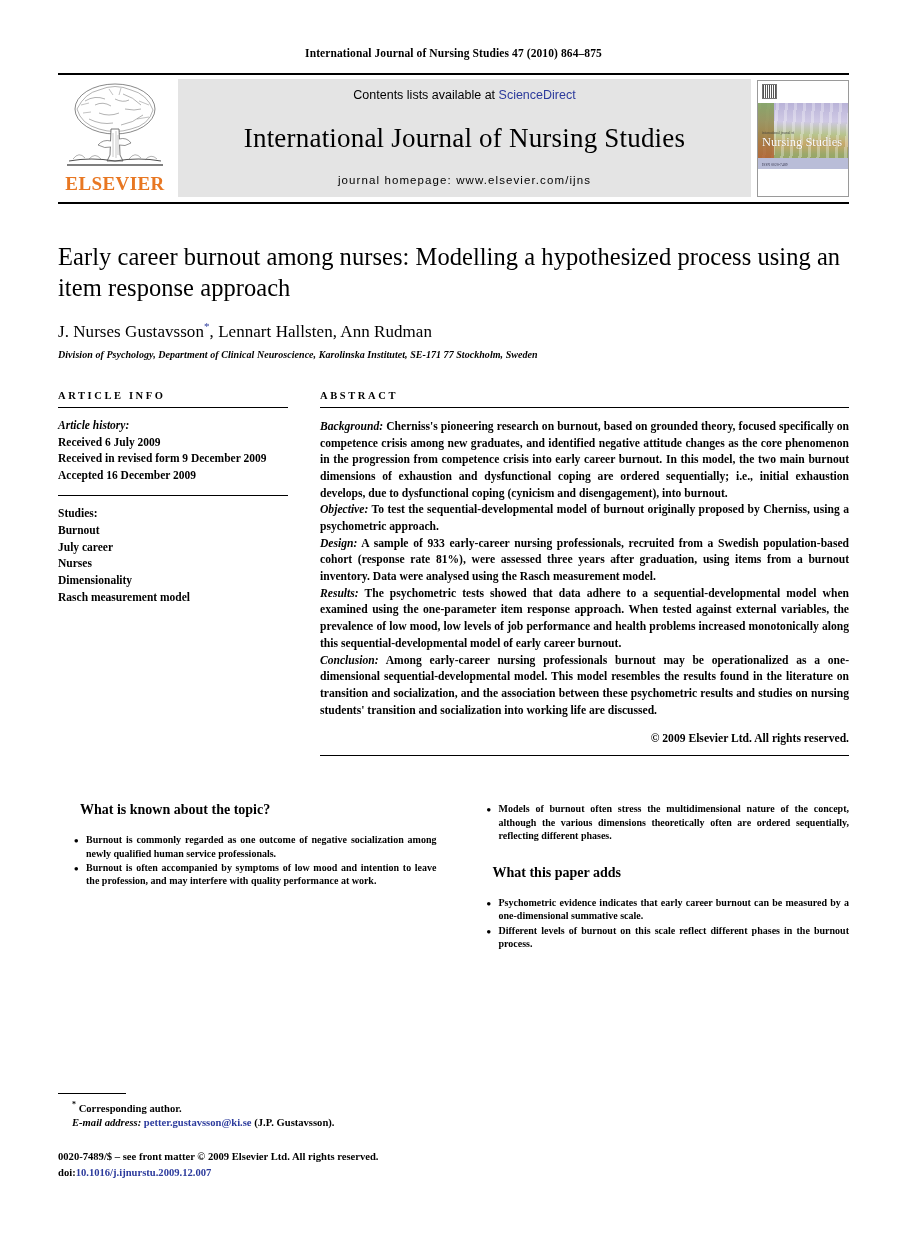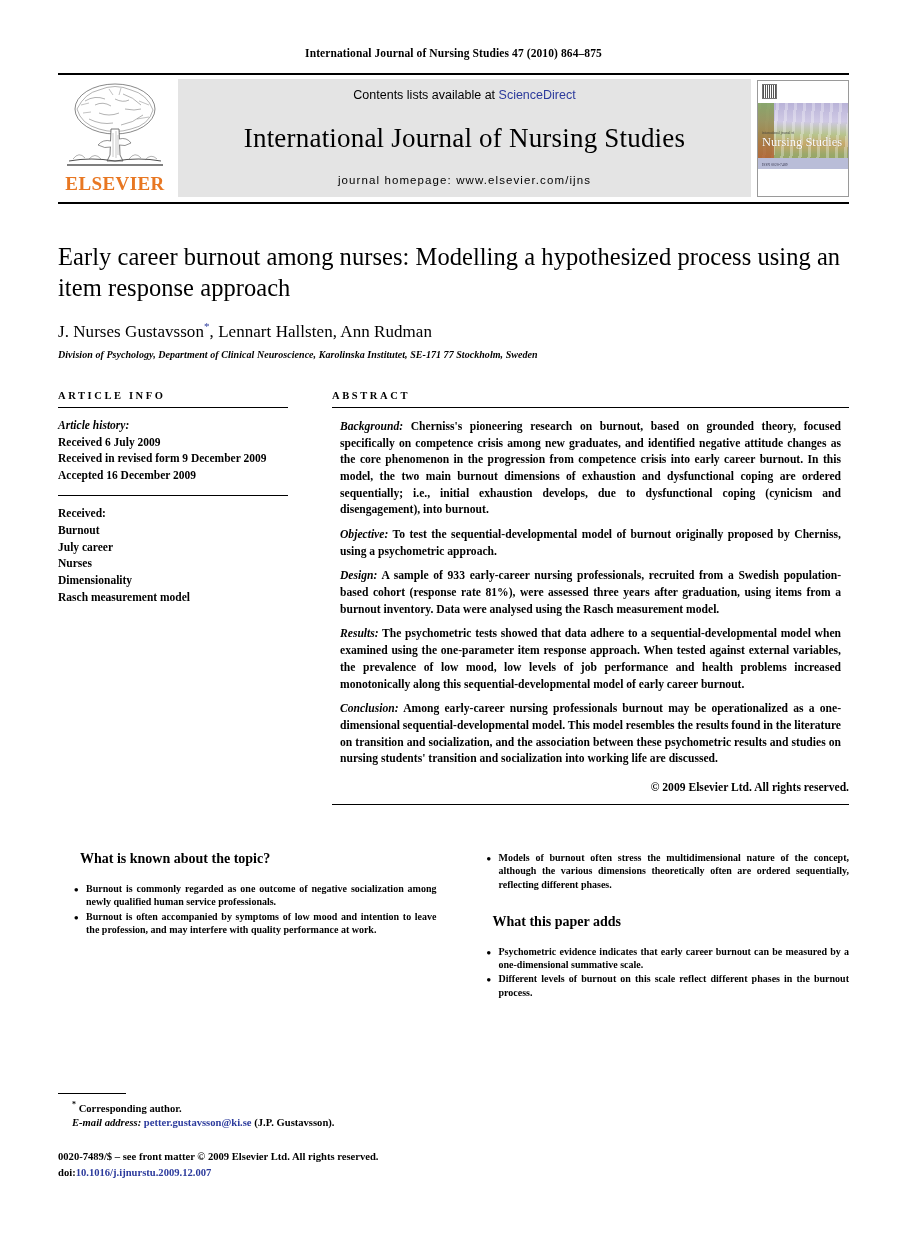--- a/index.html
+++ b/index.html
@@ -147,21 +147,21 @@
     font-weight: bold;
     font-size: 10px;
     margin-top: 7px;
     letter-spacing: .05px;
   }
 
   
   .info-abstract {
     display: flex;
     margin-top: 30px;
-    gap: 44px;
+    gap: 32px;
   }
   .col-info { width: 230px; flex: 0 0 230px; }
   .col-abstract { flex: 1 1 auto; }
   .sec-head {
     font-family: "Liberation Serif", serif;
     font-weight: bold;
     font-size: 10.5px;
     letter-spacing: 2.6px;
     text-transform: uppercase;
   }
@@ -171,21 +171,21 @@
   .info-body .it { font-style: italic; }
   .kw-list { font-size: 11.5px; line-height: 1.46; font-weight: bold; }
 
   .abstract-body {
     font-size: 11.6px;
     line-height: 1.44;
     text-align: justify;
     margin-top: 11px;
     font-weight: bold;
   }
-  .abstract-body p { margin: 8px; }
+  .abstract-body p { margin: 0; }
   .abstract-body .lbl { font-style: italic; }
   .copyright {
     text-align: right;
     font-size: 11.6px;
     margin-top: 13px;
     font-weight: bold;
   }
   .abs-bottom-rule { border-top: 1px solid #000; margin-top: 10px; }
 
   
@@ -325,21 +325,21 @@
       <div class="sec-head">ARTICLE INFO</div>
       <div class="rule"></div>
       <div class="info-body">
         <div class="it">Article history:</div>
         <div>Received 6 July 2009</div>
         <div>Received in revised form 9 December 2009</div>
         <div>Accepted 16 December 2009</div>
       </div>
       <div class="rule-thin"></div>
       <div class="kw-list">
-        <div class="it">Received:</div>
+        <div class="it">Studies:</div>
         <div>Burnout</div>
         <div>July career</div>
         <div>Nurses</div>
         <div>Dimensionality</div>
         <div>Rasch measurement model</div>
       </div>
     </div>
 
     <div class="col-abstract">
       <div class="sec-head">ABSTRACT</div>

